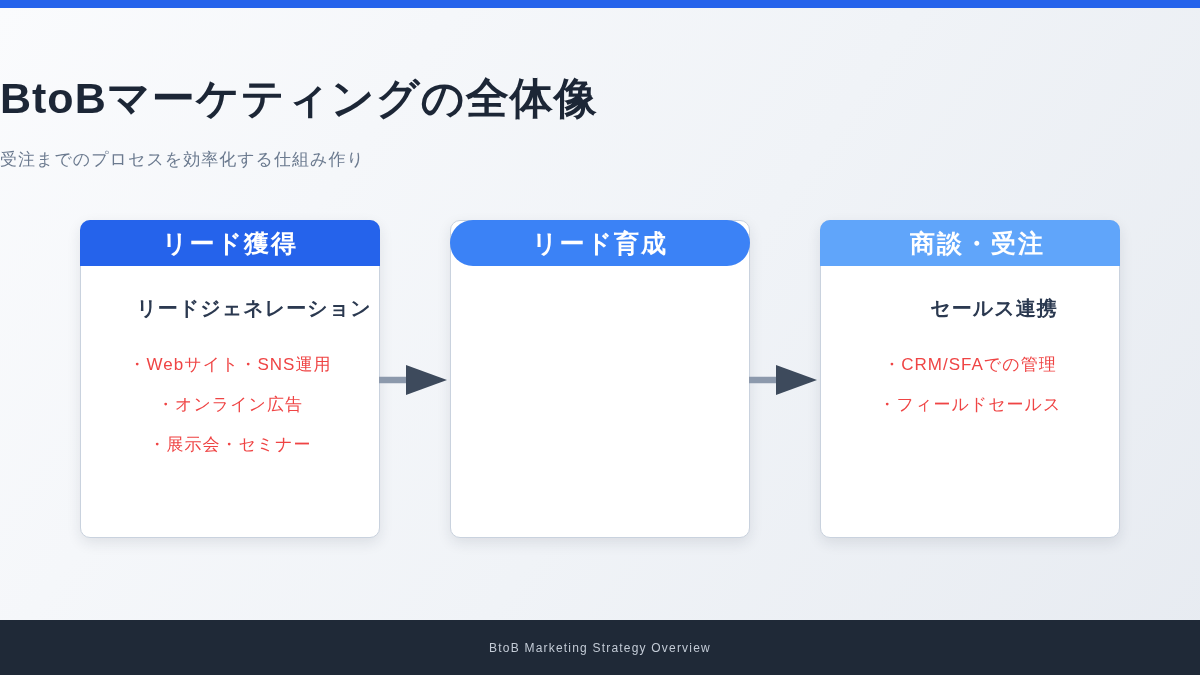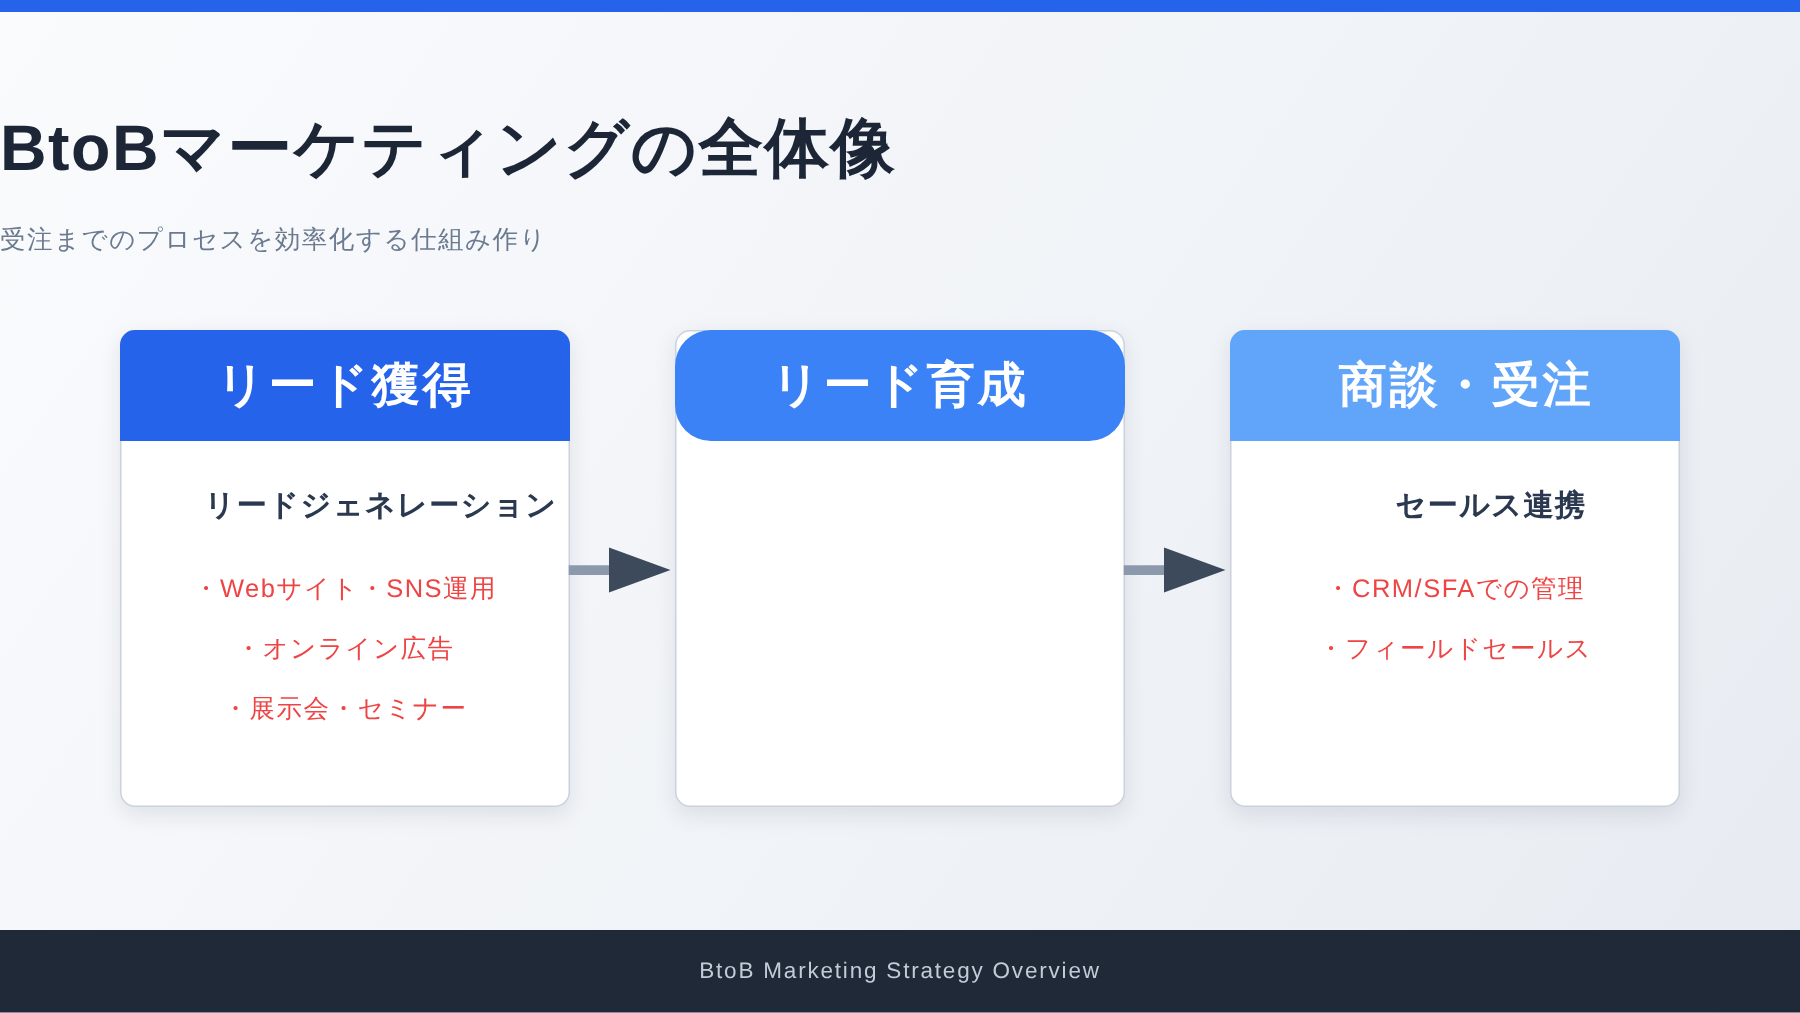--- a/index.html
+++ b/index.html
@@ -39,26 +39,26 @@
     width: 300px; height: 318px;
     background: #ffffff;
     border: 1px solid #c9d2de;
     border-radius: 10px;
     box-shadow: 0 5px 14px rgba(30, 41, 59, 0.10);
   }
   .card-1 { left: 80px; }
   .card-2 { left: 450px; }
   .card-3 { left: 820px; }
   .card-header {
-    height: 74px;
+    height: 46px;
     margin: -1px -1px 0 -1px;
     border-radius: 10px 10px 0 0;
     display: flex; align-items: center; justify-content: center;
     color: #ffffff;
-    font-size: 32px;
+    font-size: 25px;
     font-weight: 700;
     letter-spacing: 2px;
   }
   .card-body {
     padding-top: 29px;
     text-align: center;
   }
   .card-subtitle {
     font-size: 20px;
     font-weight: 700;
@@ -82,21 +82,21 @@
   }
   .flow-arrow-1 { left: 379px; }
   .flow-arrow-2 { left: 749px; }
   .footer-bar {
     position: absolute; bottom: 0; left: 0;
     width: 1200px; height: 55px;
     background: #1f2937;
     display: flex; align-items: center; justify-content: center;
   }
   .footer-text {
-    font-size: 15px;
+    font-size: 12px;
     color: #c3cbd6;
     letter-spacing: 1.2px;
   }
 </style>
 </head>
 <body>
 
 <div class="top-bar"></div>
 
 <div class="title-block">

